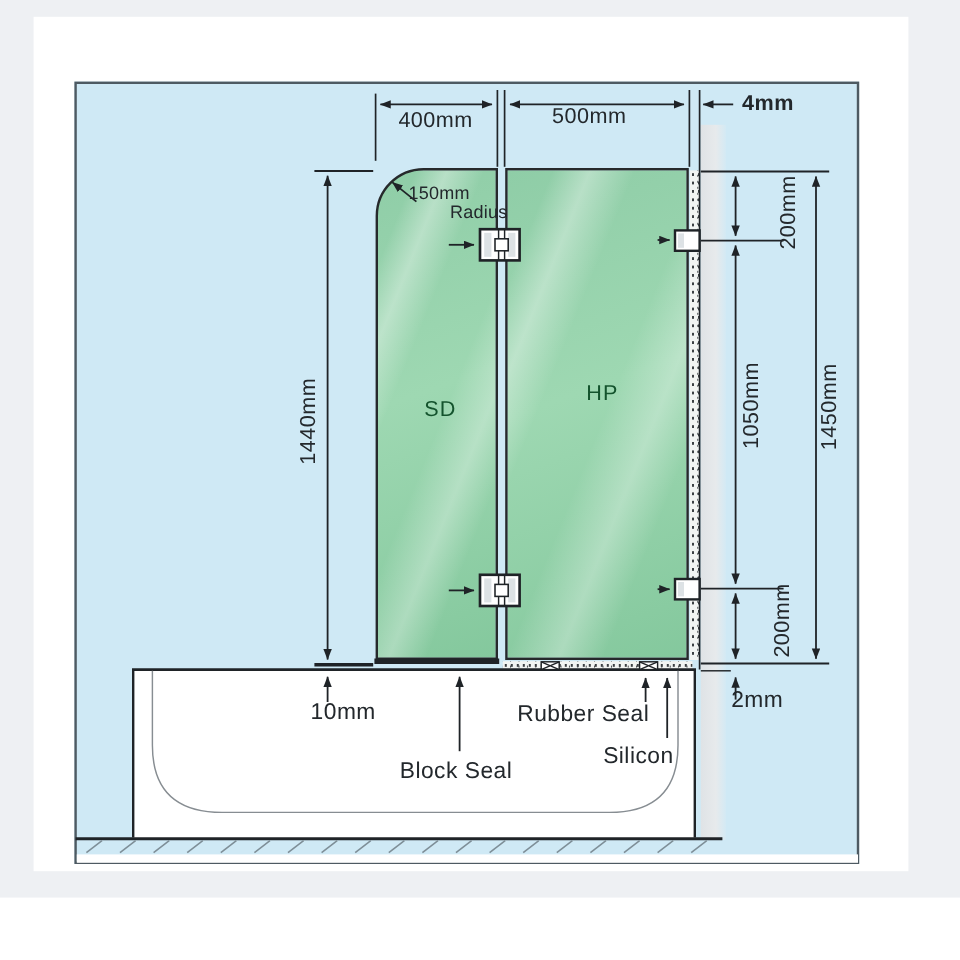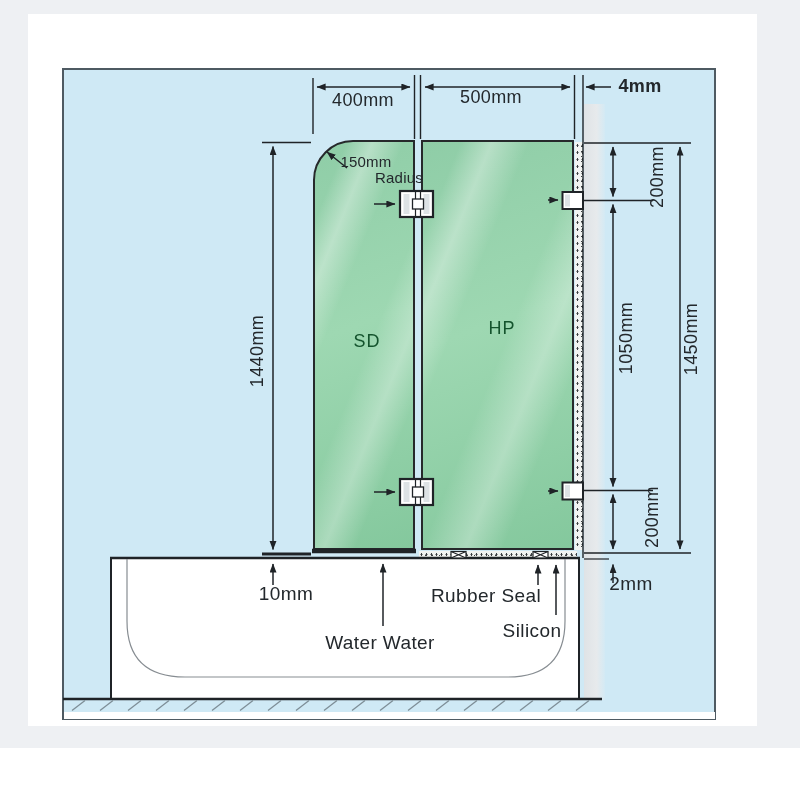--- a/index.html
+++ b/index.html
@@ -189,19 +189,19 @@
 <div class="lbl" style="left:363px;top:100px;">400mm</div>
 <div class="lbl" style="left:477px;top:97px;margin-left:14px;">500mm</div>
 <div class="lbl" style="left:640px;top:86px;font-weight:bold;">4mm</div>
 <div class="lbl rot" style="left:257px;top:351px;">1440mm</div>
 <div class="lbl rot" style="left:657px;top:177px;">200mm</div>
 <div class="lbl rot" style="left:626px;top:338px;">1050mm</div>
 <div class="lbl rot" style="left:691px;top:339px;">1450mm</div>
 <div class="lbl rot" style="left:652px;top:517px;">200mm</div>
 <div class="lbl big" style="left:286px;top:594px;">10mm</div>
 <div class="lbl big" style="left:631px;top:584px;">2mm</div>
-<div class="lbl big" style="left:380px;top:643px;">Water Water</div>
+<div class="lbl big" style="left:380px;top:643px;">Block Seal</div>
 <div class="lbl big" style="left:486px;top:596px;">Rubber Seal</div>
 <div class="lbl big" style="left:532px;top:621px;margin-top:10px;">Silicon</div>
 <div class="lbl small" style="left:366px;top:161px;">150mm</div>
 <div class="lbl small" style="left:367px;top:177px;margin-left:32px;">Radius</div>
 <div class="lbl panel" style="left:367px;top:341px;">SD</div>
 <div class="lbl panel" style="left:502px;top:328px;">HP</div>
 
 </body></html>

